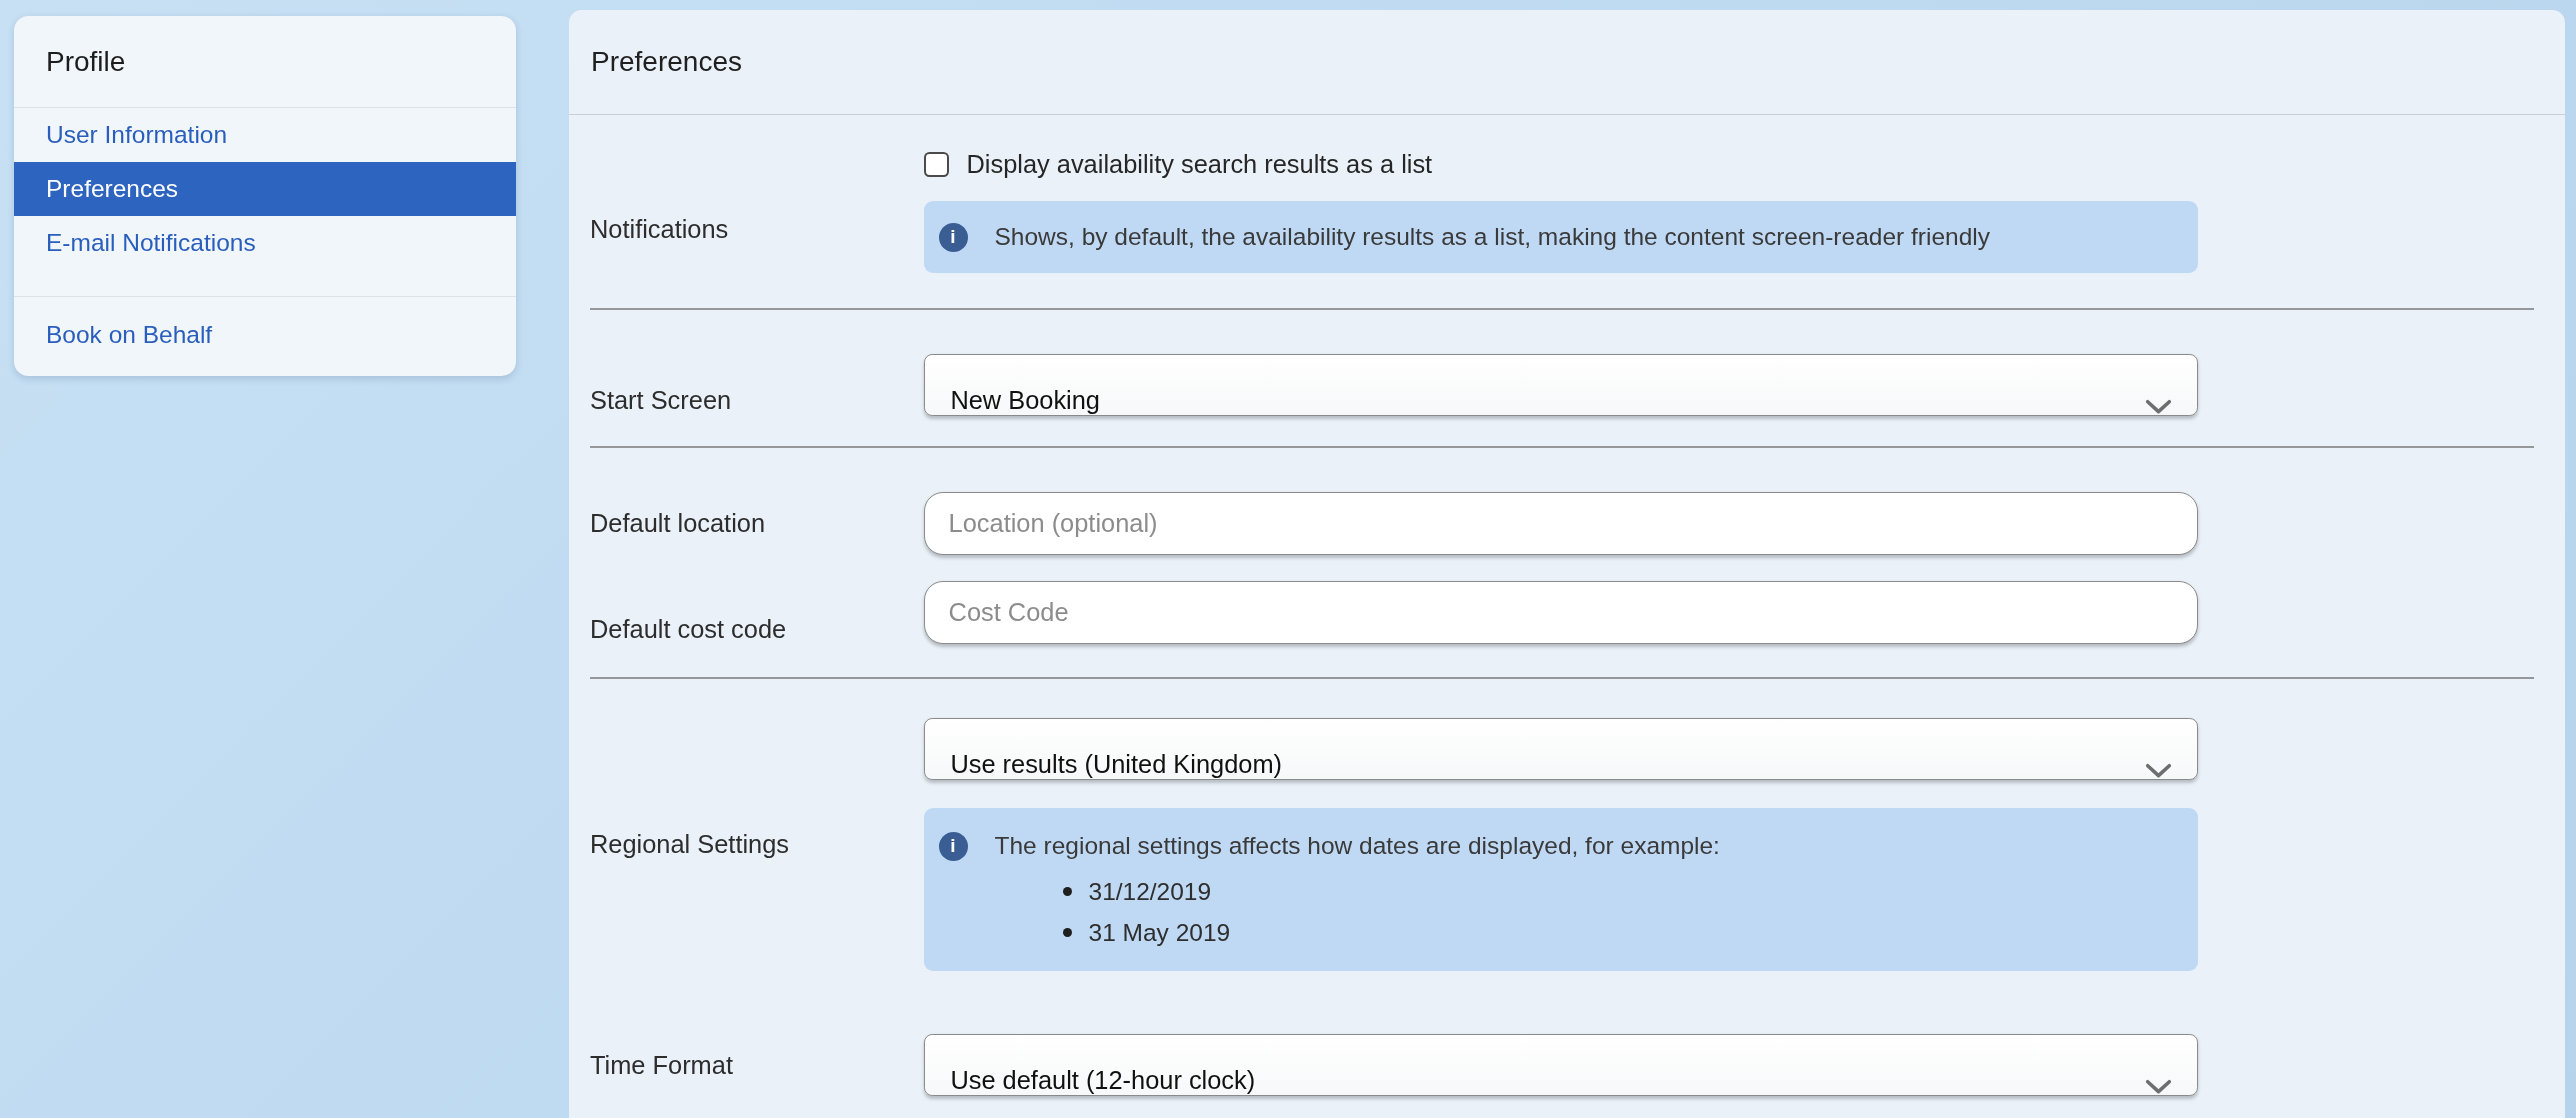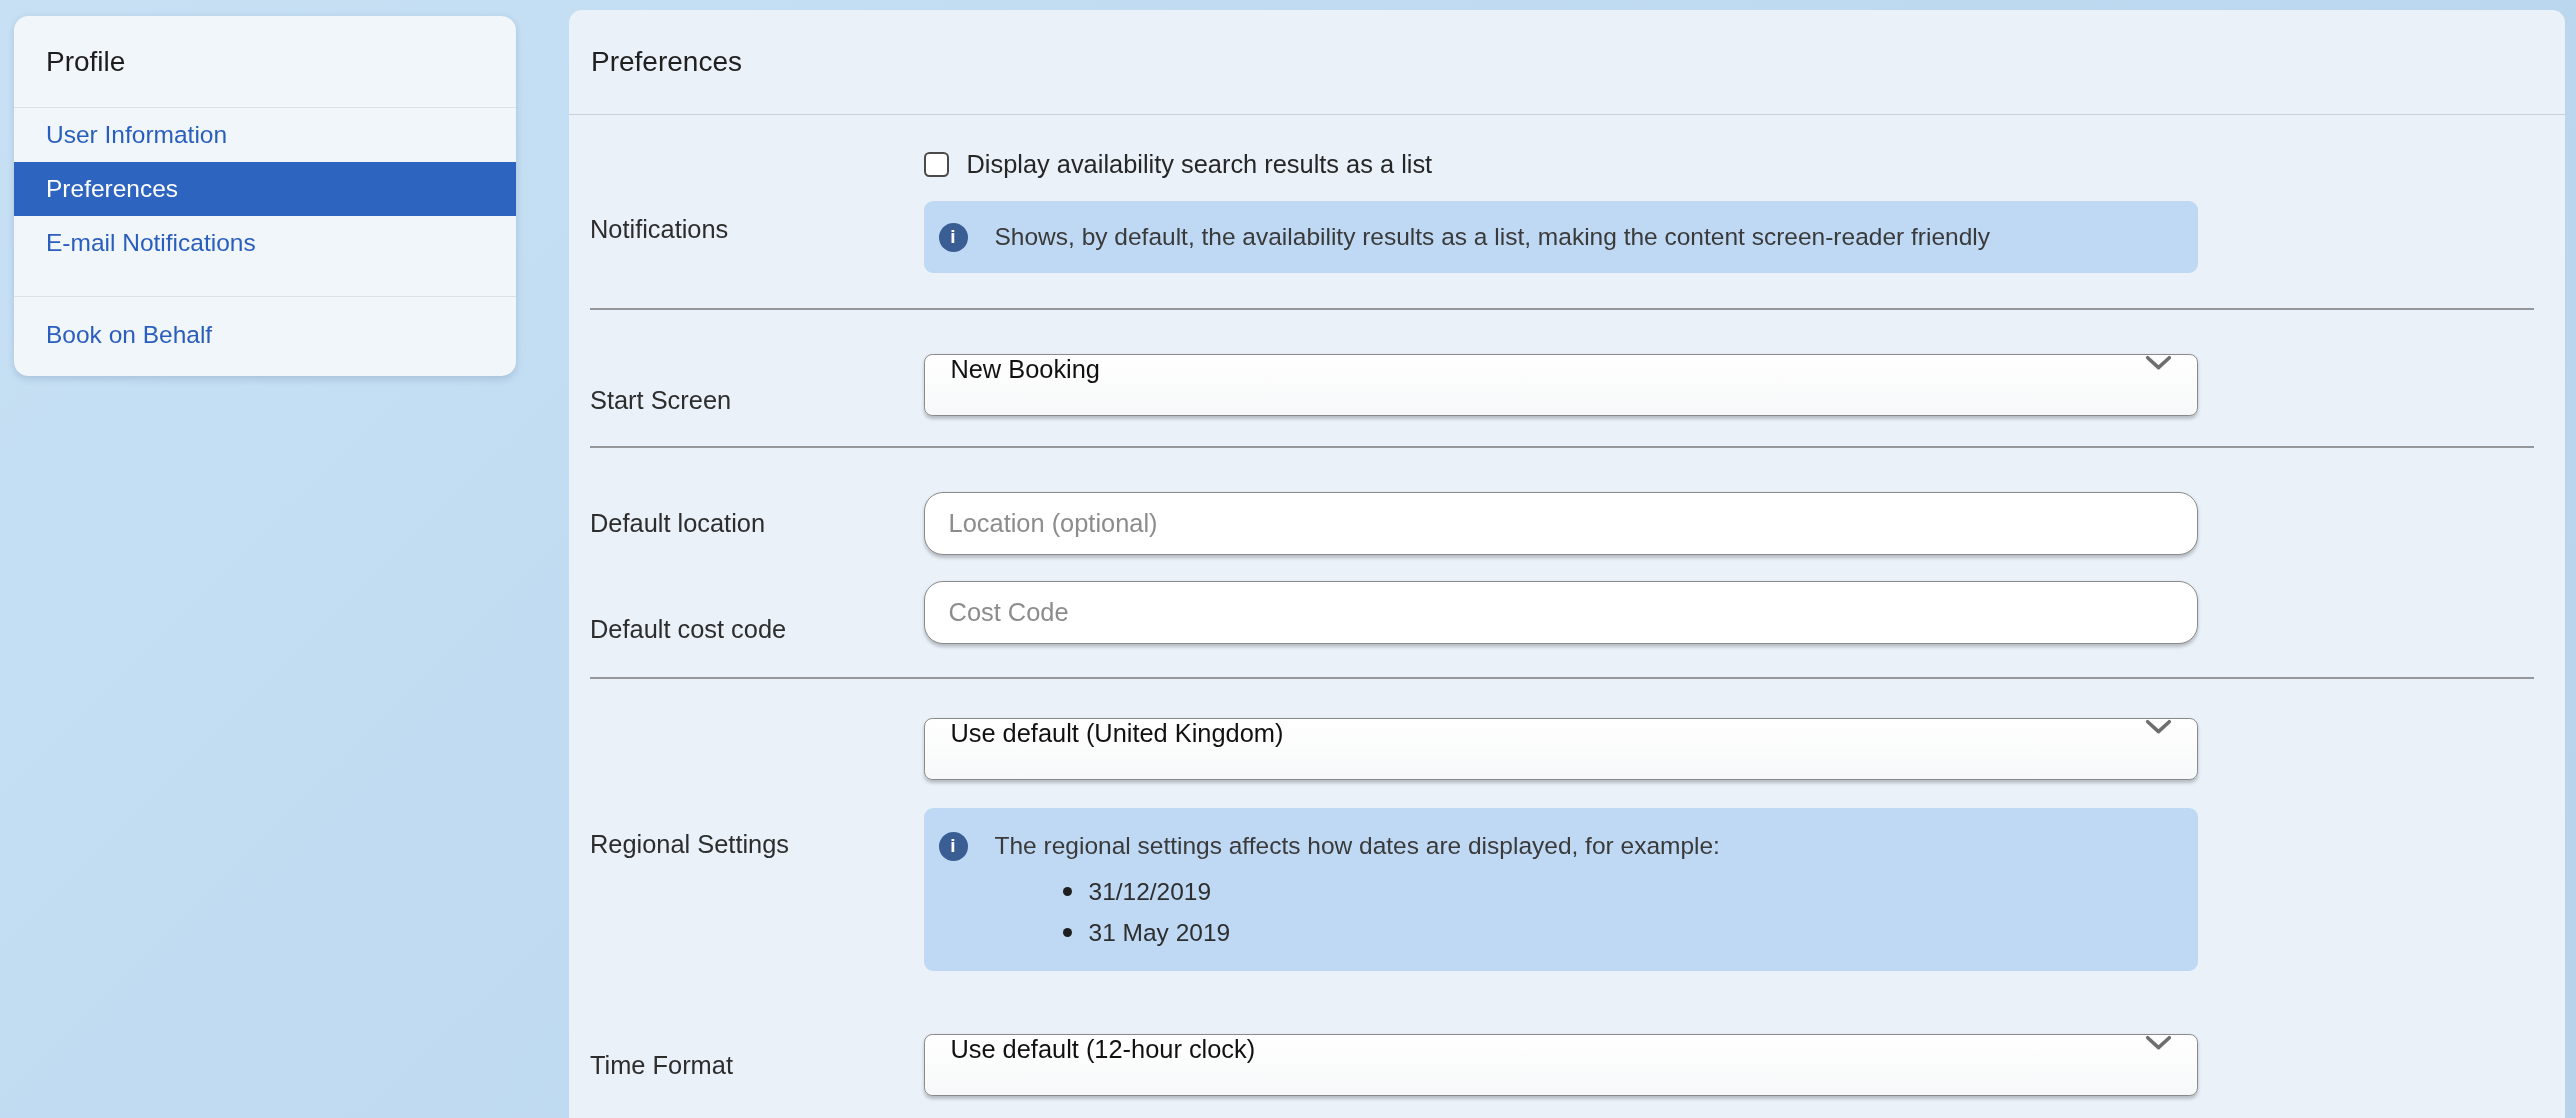--- a/index.html
+++ b/index.html
@@ -77,21 +77,21 @@
   .info-bullets li::before {
     content:""; position:absolute; left:1.8px; top:50%; margin-top:-4.5px;
     width:9px; height:9px; border-radius:50%; background:#1f1f1f;
   }
   .info-box.tall { margin-top:28px; padding-top:20px; }
 
   
   .select-box {
     height:62px; width:1274px; background:linear-gradient(#ffffff, #f7f8f9);
     border:1.8px solid #8A8A8A; border-radius:8.2px;
-    display:flex; align-items:flex-start; justify-content:space-between;
+    display:flex; align-items:flex-end; justify-content:space-between;
     padding:0 25.4px; box-shadow:0 2.7px 3.6px rgba(0,0,0,.22); cursor:pointer;
   }
   .select-value { font-size:25.4px; color:#111111; }
   .text-input {
     height:63px; width:1274px; background:#ffffff;
     border:1.8px solid #8A8A8A; border-radius:19px;
     padding:0 23.6px; font-size:25.4px; color:#333333;
     font-family:"Liberation Sans", sans-serif;
     box-shadow:0 2.7px 3.6px rgba(0,0,0,.22); outline:none; display:block;
   }
@@ -170,21 +170,21 @@
         <input class="text-input mt-inp2" type="text" placeholder="Cost Code" style="">
       </div>
     </div>
 
     <div class="section-divider"></div>
 
     <div class="row">
       <div class="label-col mt-sel2">Regional Settings</div>
       <div class="control-col">
         <div class="select-box mt-sel2">
-          <span class="select-value">Use default (United Kingdom)</span>
+          <span class="select-value">Use results (United Kingdom)</span>
           <svg width="27" height="16.3" viewBox="0 0 30 18">
             <polyline points="3,3 15,14 27,3" fill="none" stroke="#6E6E6E" stroke-width="4" stroke-linecap="round" stroke-linejoin="round"></polyline>
           </svg>
         </div>
         <div class="info-box tall">
           <div class="info-line">
             <div class="info-icon">i</div>
             <div class="info-text">The regional settings affects how dates are displayed, for example:</div>
           </div>
           <ul class="info-bullets">

